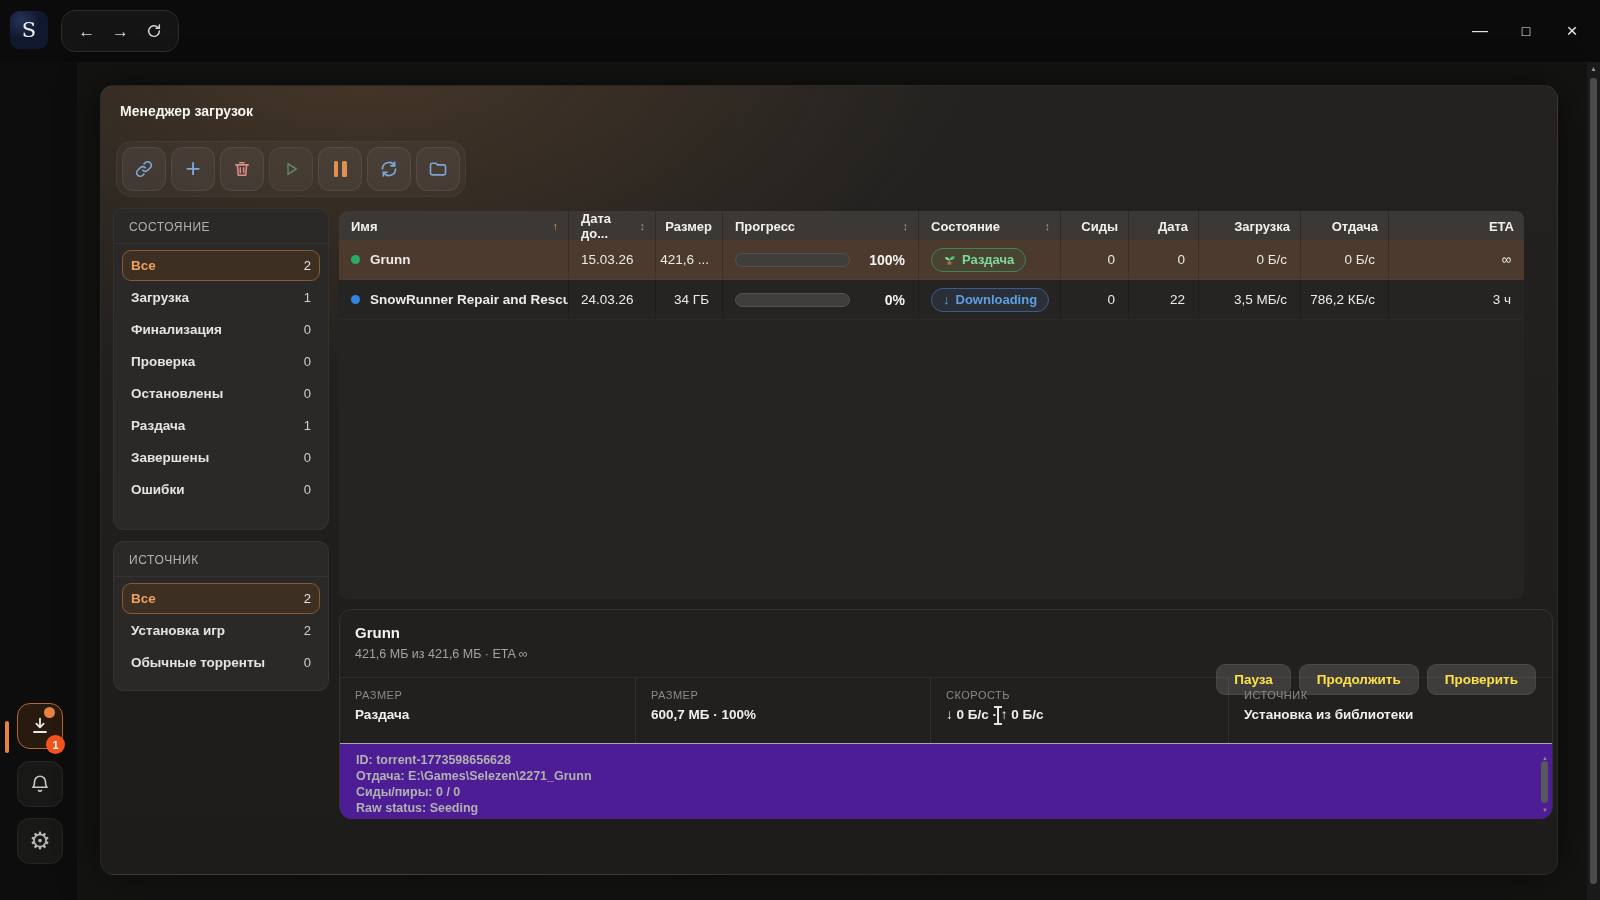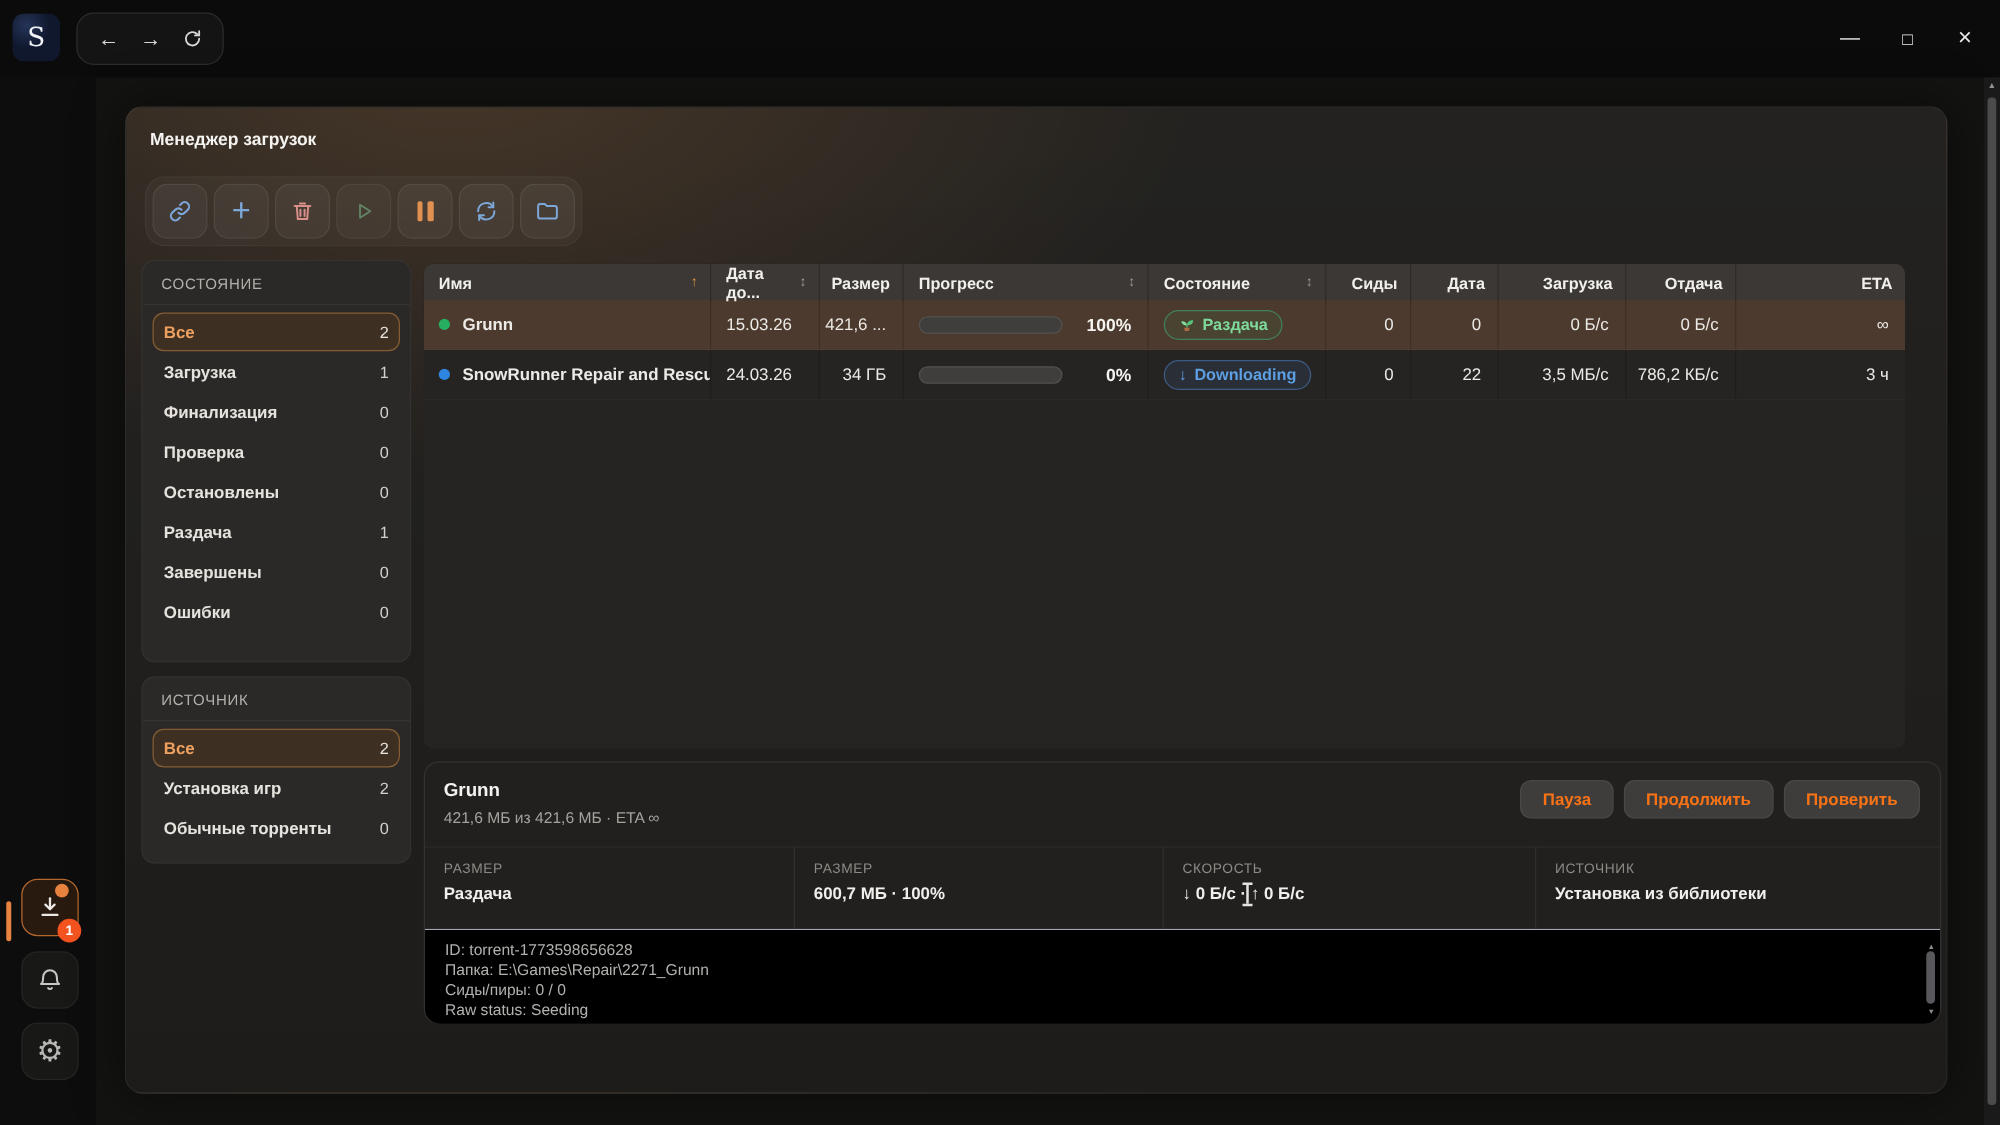--- a/index.html
+++ b/index.html
@@ -105,31 +105,31 @@
   .badge.down { color:#5d9fe3; border:1px solid #3c5c85; background:rgba(70,130,210,0.12); }
   .badge .arr { font-size:13px; }
 
   
   #details { position:absolute; left:238px; top:523px; width:1214px; height:210px;
              background:#21201e; border:1px solid #343230; border-radius:12px; }
   #det-title { position:absolute; left:15px; top:14px; font-size:15px; font-weight:bold; color:#f4f2ef; }
   #det-sub { position:absolute; left:15px; top:37px; font-size:12.5px; color:#a5a29e; }
   #det-actions { position:absolute; right:16px; top:14px; display:flex; gap:8px; }
   .det-btn { padding:7px 17px; background:#3e3d3b; border:1px solid rgba(255,255,255,0.06);
-             border-radius:9px; font-size:13.5px; font-weight:bold; color:#f97316; }
+             border-radius:9px; font-size:13.5px; font-weight:bold; color:#fde047;margin-top:40px; }
   #det-stats { position:absolute; left:0; top:67px; width:100%; height:66px;
                display:grid; grid-template-columns:295px 295px 298px 1fr;
                border-top:1px solid rgba(255,255,255,0.05); }
   .stat { padding:11px 15px; border-left:1px solid rgba(255,255,255,0.07); }
   .stat:first-child { border-left:none; }
   .stat .lbl { font-size:11px; letter-spacing:.5px; color:#8d8a86; }
   .stat .val { margin-top:6px; font-size:13.5px; font-weight:bold; color:#f1efec; }
   #det-info { position:absolute; left:0; top:133px; width:100%; height:76px;
-              background:#000000; border-top:1px solid #a8a6b4; border-radius:0 0 12px 12px;
-              padding:8px 16px; font-size:12.5px; line-height:16px; color:#b3b1ae; }
+              background:#4c1d95; border-top:1px solid #a8a6b4; border-radius:0 0 12px 12px;
+              padding:8px 16px; font-size:12.5px; line-height:16px; color:#b3b1ae;font-weight:bold; }
   #info-scroll { position:absolute; right:3px; top:10px; width:8px; height:56px; }
   #info-scroll .thumb { position:absolute; left:0; top:7px; width:7px; height:42px; border-radius:4px; background:#58575b; }
   #info-scroll .up, #info-scroll .dn { position:absolute; left:0; width:8px; font-size:6px; color:#8a8a8a; text-align:center; }
   #info-scroll .up { top:-4px; } #info-scroll .dn { bottom:-8px; }
 
   
   #statusbar { position:absolute; left:12px; top:742px; width:1440px; height:33px;
                background:#1b1a19; border:1px solid #2b2a28; border-radius:10px;
                display:flex; align-items:center; gap:31px; padding:0 18px;
                font-size:13px; color:#c9c7c4; }
@@ -403,21 +403,21 @@
         <div class="lbl">СКОРОСТЬ</div>
         <div class="val">↓ 0 Б/с · ↑ 0 Б/с</div>
       </div>
       <div class="stat">
         <div class="lbl">ИСТОЧНИК</div>
         <div class="val">Установка из библиотеки</div>
       </div>
     </div>
     <div id="det-info">
       <div>ID: torrent-1773598656628</div>
-      <div>Папка: E:\Games\Repair\2271_Grunn</div>
+      <div>Отдача: E:\Games\Selezen\2271_Grunn</div>
       <div>Сиды/пиры: 0 / 0</div>
       <div>Raw status: Seeding</div>
       <div id="info-scroll">
         <span class="up">▲</span>
         <span class="thumb"></span>
         <span class="dn">▼</span>
       </div>
     </div>
   </div>
 

